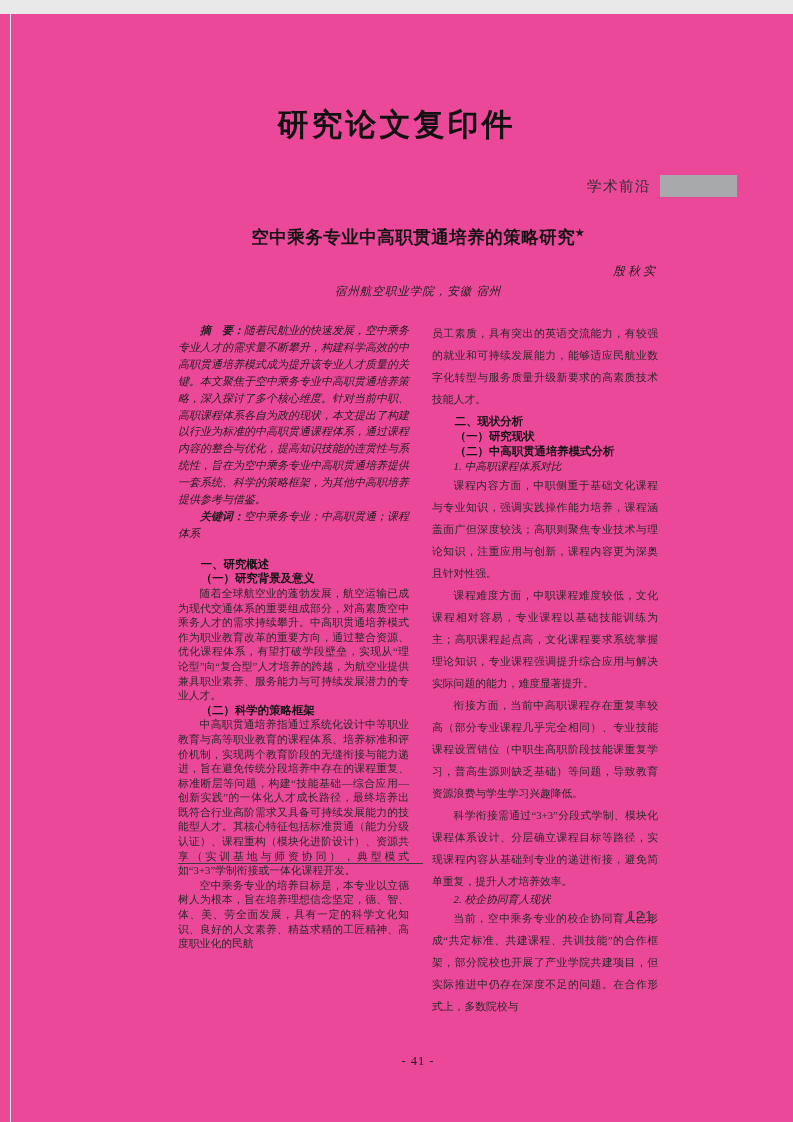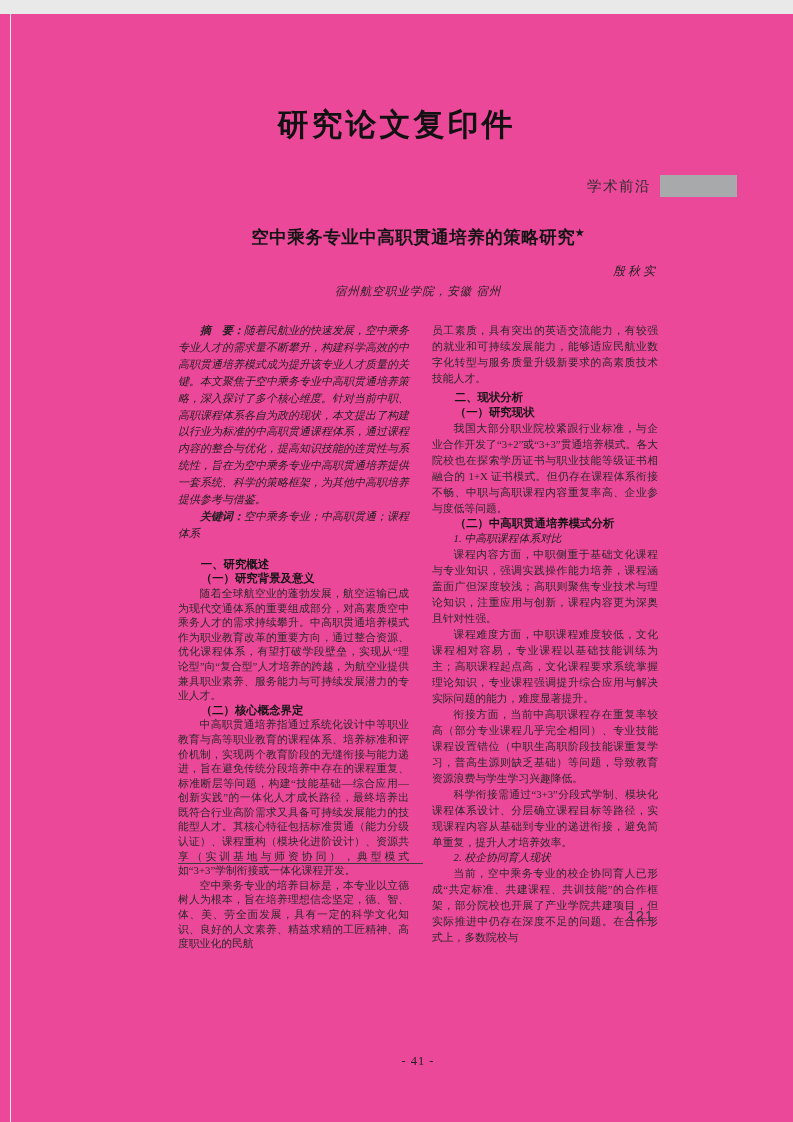--- a/index.html
+++ b/index.html
@@ -53,21 +53,21 @@
   .col p{margin:0;text-align:justify;}
   .abstract{
     font-size:11px;line-height:16.9px;text-indent:2em;font-style:italic;color:#1f1f1f;
   }
   .abstract b,.keywords b{font-weight:bold;}
   .keywords{
     margin-top:6px;font-size:11px;line-height:16.9px;text-indent:2em;font-style:italic;color:#1f1f1f;
   }
   .body-p{font-size:10.8px;text-indent:2em;}
   .col-left .body-p{line-height:14.6px;}
-  .col-right .body-p{line-height:16px;}
+  .col-right .body-p{line-height:22px;}
   .no-indent{text-indent:0;}
   .h1,.h2{
     font-family:"Liberation Sans","DejaVu Sans",sans-serif;
     font-weight:bold;font-size:11.4px;color:#141414;text-indent:2em;
   }
   .col-left .h1,.col-left .h2{line-height:14.6px;}
   .col-right .h1,.col-right .h2{line-height:15.1px;}
   .mt-lg{margin-top:15px !important;}
   .mt-sm{margin-top:4px !important;}
   .h3{
@@ -116,30 +116,29 @@
   <div class="author">殷秋实</div>
   <div class="affiliation">宿州航空职业学院，安徽 宿州</div>
 
   <div class="col col-left">
     <p class="abstract"><b>摘　要：</b><span>随着民航业的快速发展，空中乘务专业人才的需求量不断攀升，构建科学高效的中高职贯通培养模式成为提升该专业人才质量的关键。本文聚焦于空中乘务专业中高职贯通培养策略，深入探讨了多个核心维度。针对当前中职、高职课程体系各自为政的现状，本文提出了构建以行业为标准的中高职贯通课程体系，通过课程内容的整合与优化，提高知识技能的连贯性与系统性，旨在为空中乘务专业中高职贯通培养提供一套系统、科学的策略框架，为其他中高职培养提供参考与借鉴。</span></p>
     <p class="keywords"><b>关键词：</b><span>空中乘务专业；中高职贯通；课程体系</span></p>
 
     <p class="h1 mt-lg">一、研究概述</p>
     <p class="h2">（一）研究背景及意义</p>
     <p class="body-p">随着全球航空业的蓬勃发展，航空运输已成为现代交通体系的重要组成部分，对高素质空中乘务人才的需求持续攀升。中高职贯通培养模式作为职业教育改革的重要方向，通过整合资源、优化课程体系，有望打破学段壁垒，实现从“理论型”向“复合型”人才培养的跨越，为航空业提供兼具职业素养、服务能力与可持续发展潜力的专业人才。</p>
-    <p class="h2">（二）核心概念界定</p>
+    <p class="h2">（二）科学的策略框架</p>
     <p class="body-p">中高职贯通培养指通过系统化设计中等职业教育与高等职业教育的课程体系、培养标准和评价机制，实现两个教育阶段的无缝衔接与能力递进，旨在避免传统分段培养中存在的课程重复、标准断层等问题，构建“技能基础—综合应用—创新实践”的一体化人才成长路径，最终培养出既符合行业高阶需求又具备可持续发展能力的技能型人才。其核心特征包括标准贯通（能力分级认证）、课程重构（模块化进阶设计）、资源共享（实训基地与师资协同），典型模式如“3+3”学制衔接或一体化课程开发。</p>
     <p class="body-p">空中乘务专业的培养目标是，本专业以立德树人为根本，旨在培养理想信念坚定，德、智、体、美、劳全面发展，具有一定的科学文化知识、良好的人文素养、精益求精的工匠精神、高度职业化的民航</p>
   </div>
 
   <div class="col col-right">
     <p class="body-p no-indent">员工素质，具有突出的英语交流能力，有较强的就业和可持续发展能力，能够适应民航业数字化转型与服务质量升级新要求的高素质技术技能人才。</p>
     <p class="h1 mt-sm">二、现状分析</p>
     <p class="h2">（一）研究现状</p>
-    <p class="body-p">我国大部分职业院校紧跟行业标准，与企业合作开发了“3+2”或“3+3”贯通培养模式。各大院校也在探索学历证书与职业技能等级证书相融合的 1+X 证书模式。但仍存在课程体系衔接不畅、中职与高职课程内容重复率高、企业参与度低等问题。</p>
     <p class="h2">（二）中高职贯通培养模式分析</p>
     <p class="h3">1. 中高职课程体系对比</p>
     <p class="body-p">课程内容方面，中职侧重于基础文化课程与专业知识，强调实践操作能力培养，课程涵盖面广但深度较浅；高职则聚焦专业技术与理论知识，注重应用与创新，课程内容更为深奥且针对性强。</p>
     <p class="body-p">课程难度方面，中职课程难度较低，文化课程相对容易，专业课程以基础技能训练为主；高职课程起点高，文化课程要求系统掌握理论知识，专业课程强调提升综合应用与解决实际问题的能力，难度显著提升。</p>
     <p class="body-p">衔接方面，当前中高职课程存在重复率较高（部分专业课程几乎完全相同）、专业技能课程设置错位（中职生高职阶段技能课重复学习，普高生源则缺乏基础）等问题，导致教育资源浪费与学生学习兴趣降低。</p>
     <p class="body-p">科学衔接需通过“3+3”分段式学制、模块化课程体系设计、分层确立课程目标等路径，实现课程内容从基础到专业的递进衔接，避免简单重复，提升人才培养效率。</p>
     <p class="h3">2. 校企协同育人现状</p>
     <p class="body-p">当前，空中乘务专业的校企协同育人已形成“共定标准、共建课程、共训技能”的合作框架，部分院校也开展了产业学院共建项目，但实际推进中仍存在深度不足的问题。在合作形式上，多数院校与</p>
   </div>
 

